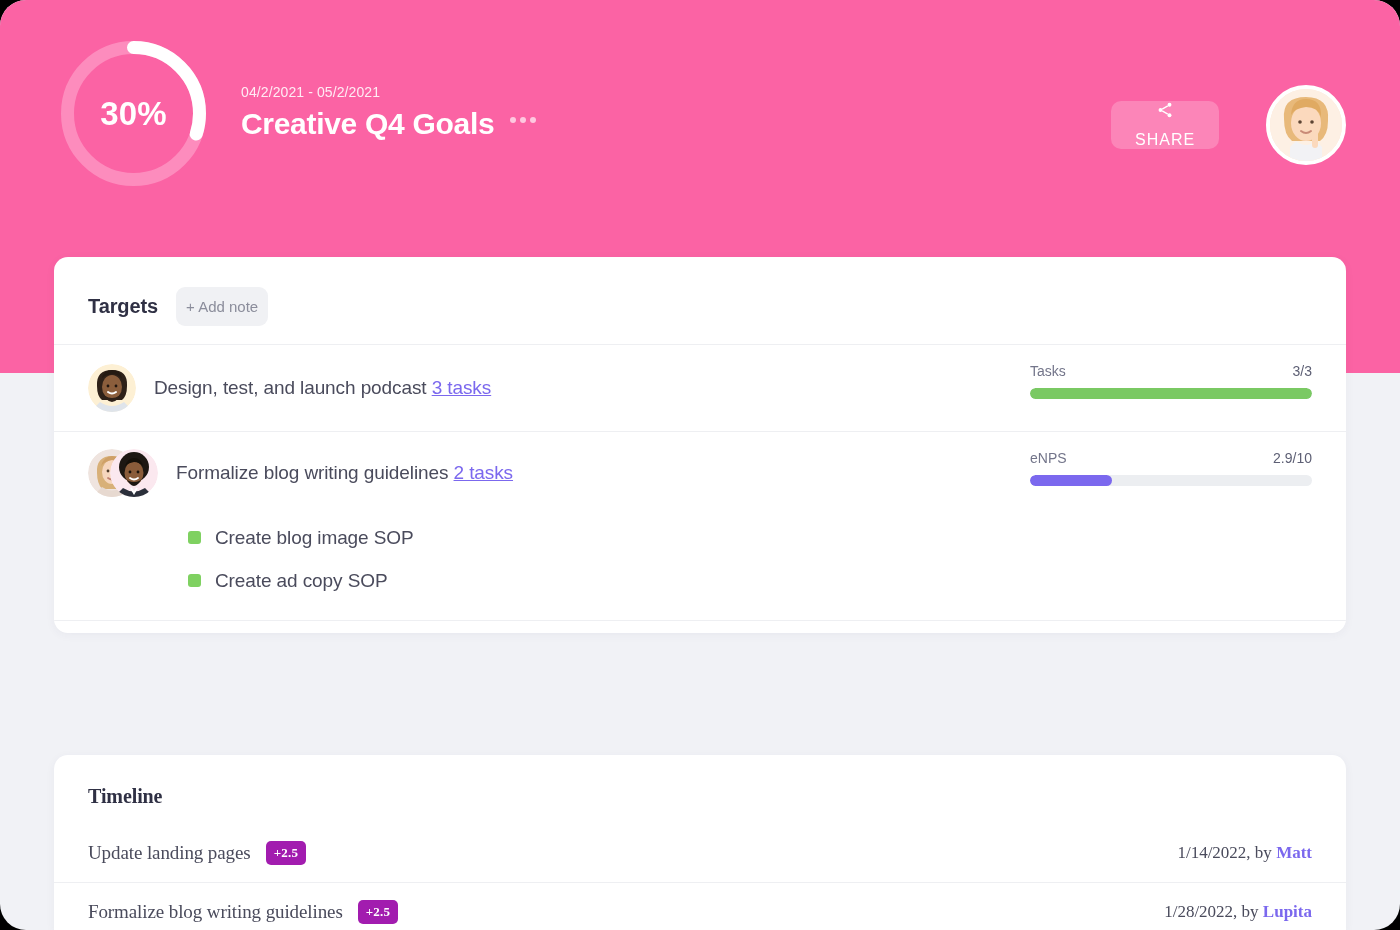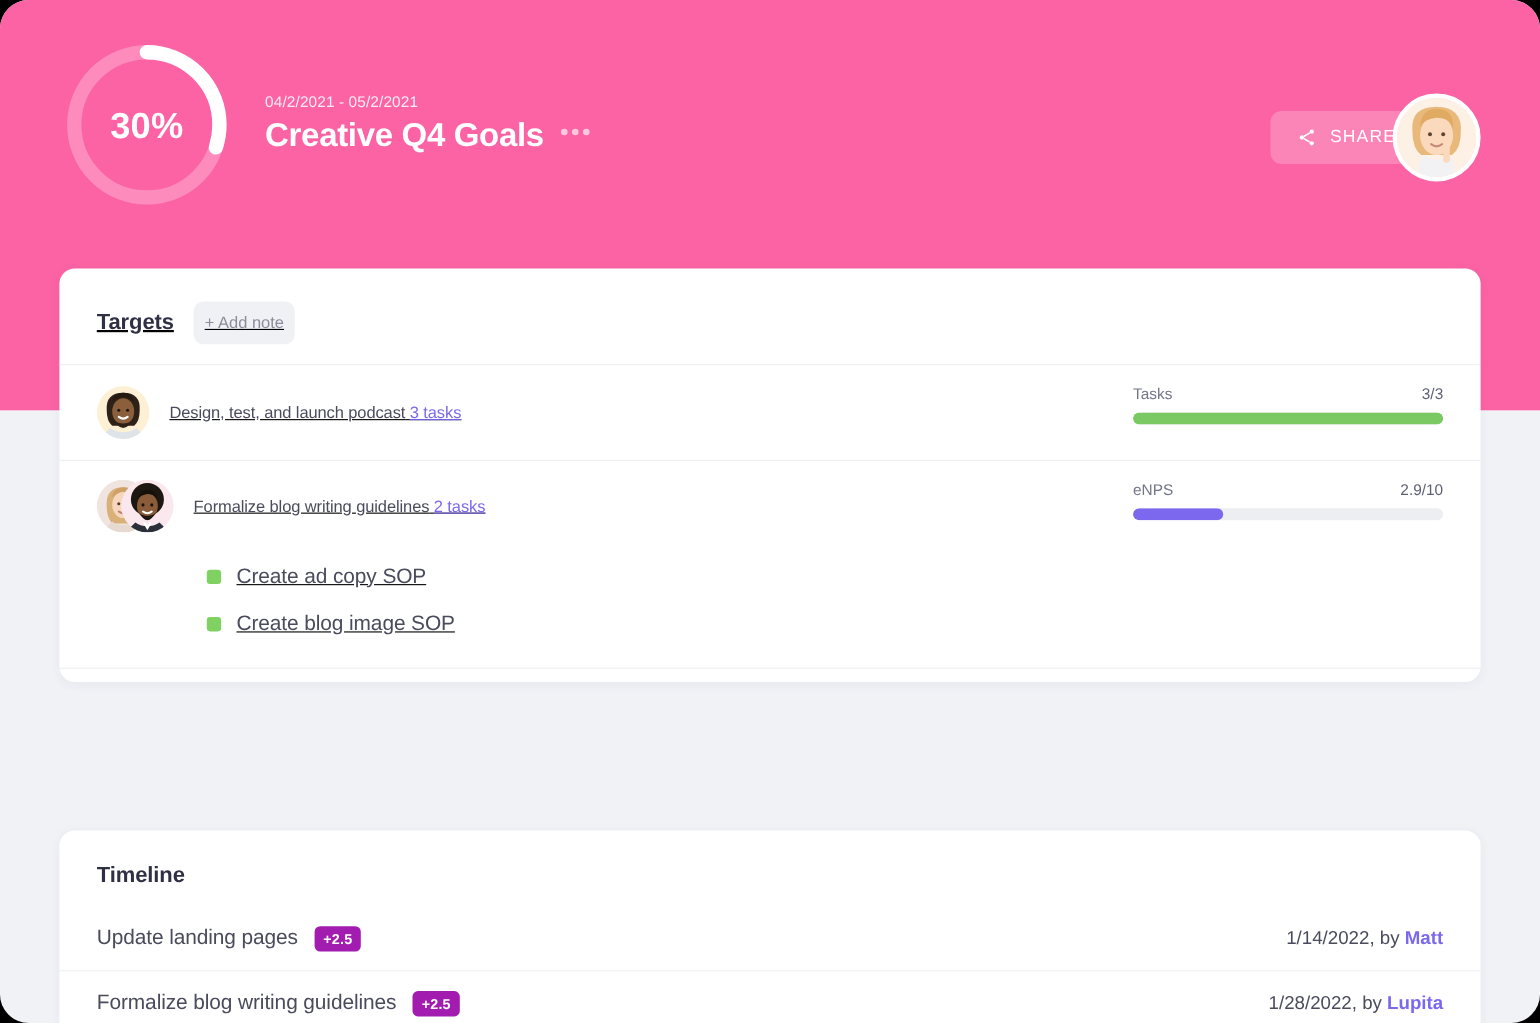--- a/index.html
+++ b/index.html
@@ -86,35 +86,36 @@
   }
   .ellipsis-btn i {
     display: block;
     width: 6px; height: 6px;
     border-radius: 50%;
     background: rgba(255,255,255,0.65);
   }
 
   .share-btn {
     position: absolute;
-    left: 1155px;
+    left: 1111px;
     top: 101px;
     height: 48px;
     padding: 0 24px;
     display: flex;
     align-items: center;
     gap: 12px;
     background: rgba(255,255,255,0.22);
     border: none;
     border-radius: 10px;
     color: #ffffff;
     font-family: inherit;
     font-size: 16px;
     letter-spacing: 1px;
     cursor: pointer;
+    flex-direction: column;
   }
   .share-icon { display: block; width: 18px; height: 18px; }
 
   .avatar-hero {
     position: absolute;
     left: 1266px;
     top: 85px;
     width: 80px;
     height: 80px;
     border-radius: 50%;
@@ -128,22 +129,22 @@
   
   .card {
     position: absolute;
     left: 54px;
     width: 1292px;
     background: #ffffff;
     border-radius: 14px;
     box-shadow: 0 2px 10px rgba(60,60,90,0.05);
     overflow: hidden;
   }
-  .card-targets { top: 244px; height: 376px; text-decoration: underline; }
-  .card-timeline { top: 755px; height: 175px; border-radius: 14px 14px 0 0; }
+  .card-targets { top: 257px; height: 376px; }
+  .card-timeline { top: 755px; height: 175px; border-radius: 14px 14px 0 0; font-family: Liberation Serif, serif; }
 
   .section-head {
     display: flex;
     align-items: center;
     gap: 18px;
     padding: 30px 0 0 34px;
   }
   .section-title {
     font-size: 20px;
     font-weight: 700;
@@ -181,21 +182,21 @@
     overflow: hidden;
     flex: none;
   }
   .av svg { display: block; width: 48px; height: 48px; }
   .av-stack { position: relative; width: 70px; height: 48px; flex: none; }
   .av-stack .av { position: absolute; top: 0; }
   .av-stack .av:nth-child(1) { left: 0; z-index: 1; }
   .av-stack .av:nth-child(2) { left: 22px; z-index: 2; }
 
   .row-text {
-    font-size: 15px;
+    font-size: 19px;
     color: #4a4b5c;
     letter-spacing: -0.1px;
   }
   .task-link {
     color: #7b68ee;
     text-decoration: underline;
     cursor: pointer;
   }
 
   .subtasks { padding: 2px 0 18px 100px; }
@@ -398,25 +399,25 @@
           </div>
         </div>
         <div class="row-text">
           <span>Formalize blog writing guidelines</span>
           <span class="task-link">2 tasks</span>
         </div>
       </div>
       <div class="subtasks">
         <div class="subtask">
           <span class="sub-dot"></span>
-          <span class="sub-label">Create ad copy SOP</span>
+          <span class="sub-label">Create blog image SOP</span>
         </div>
         <div class="subtask">
           <span class="sub-dot"></span>
-          <span class="sub-label">Create blog image SOP</span>
+          <span class="sub-label">Create ad copy SOP</span>
         </div>
       </div>
       <div class="metric">
         <div class="metric-head">
           <span>eNPS</span>
           <span class="metric-value">2.9/10</span>
         </div>
         <div class="bar-track">
           <div class="bar-fill" style="width: 29%; background: rgb(123, 104, 238);"></div>
         </div>

